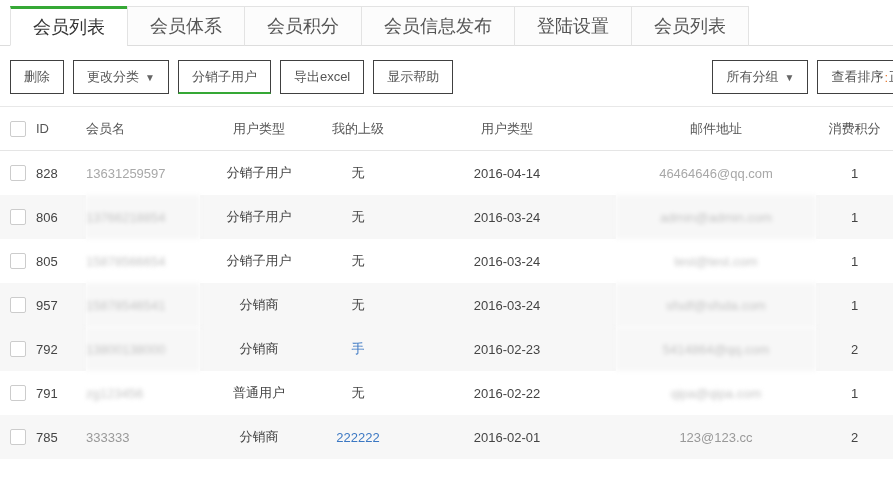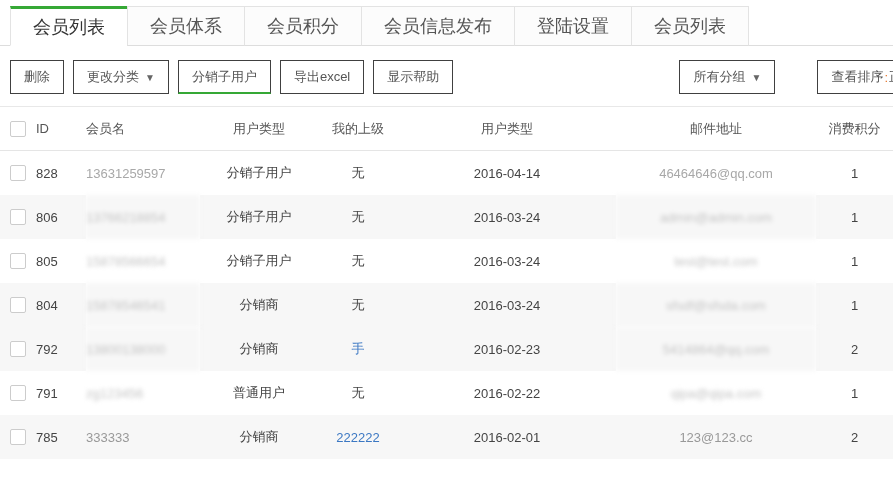--- a/index.html
+++ b/index.html
@@ -41,21 +41,21 @@
   .btn {
     height:34px; box-sizing:border-box;
     display:inline-flex; align-items:center;
     padding:0 13px; margin-right:9px;
     background:#fff; border:1px solid #404040;
     font-size:13px; color:#555;
     cursor:pointer; white-space:nowrap;
   }
   .btn .caret { font-size:10px; color:#666; margin-left:6px; }
   .btn-accent { border-bottom:2px solid var(--accent,#35a835); }
-  .toolbar-right { margin-left:auto; display:flex;gap:33px; }
+  .toolbar-right { margin-left:auto; display:flex; }
   .btn-sort { margin-right:-62px; }
   .colon-orange { color:#e8762c; padding:0 1px; }
   
   table.members {
     width:893px; margin-top:12px;
     border-collapse:collapse; table-layout:fixed;
     font-size:13px; color:#444;
     border-top:1px solid #e8e8e8;
   }
   table.members th {
@@ -190,21 +190,21 @@
     <td class="al pad-id">805</td>
     <td class="al blur-heavy">15878566654</td>
     <td class="ac">分销子用户</td>
     <td class="ac">无</td>
     <td class="ac">2016-03-24</td>
     <td class="ac blur-heavy">test@test.com</td>
     <td class="ac">1</td>
   </tr>
       <tr class="shaded">
     <td class="al"><span class="checkbox"></span></td>
-    <td class="al pad-id">804</td>
+    <td class="al pad-id">957</td>
     <td class="al blur-heavy">15878546541</td>
     <td class="ac">分销商</td>
     <td class="ac">无</td>
     <td class="ac">2016-03-24</td>
     <td class="ac blur-heavy">sfsdf@sfsda.com</td>
     <td class="ac">1</td>
   </tr>
       <tr class="shaded">
     <td class="al"><span class="checkbox"></span></td>
     <td class="al pad-id">792</td>

